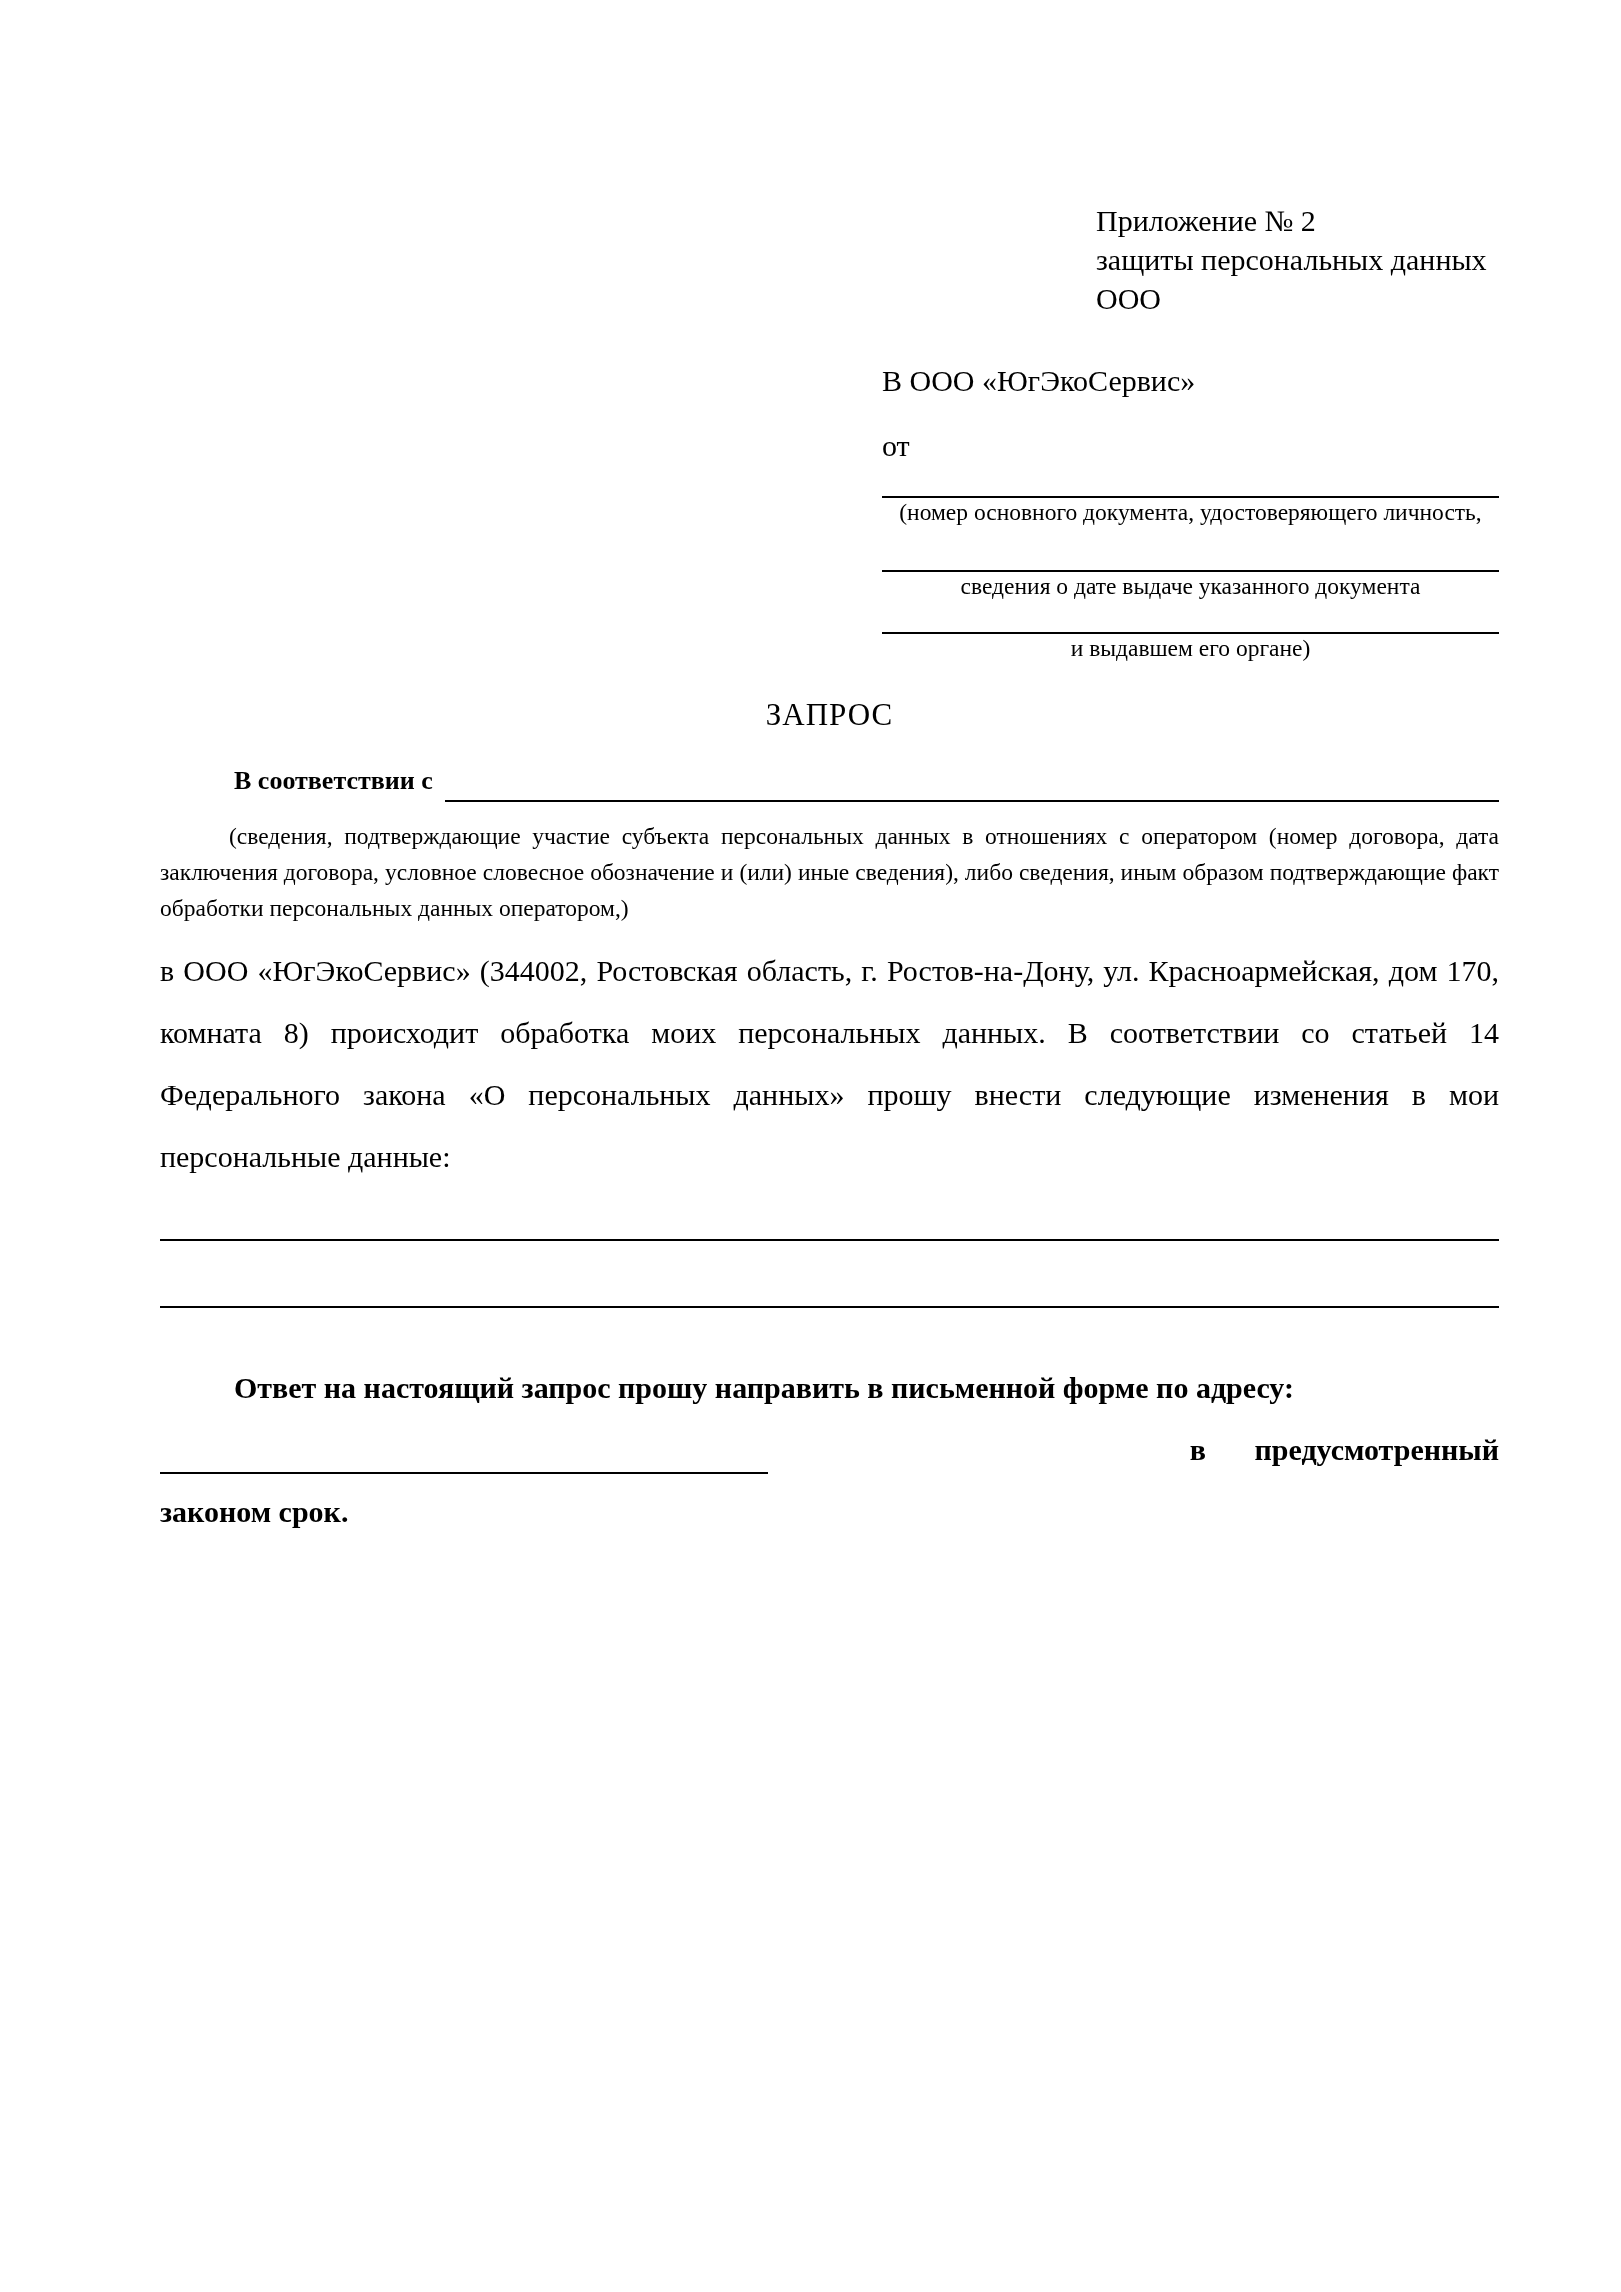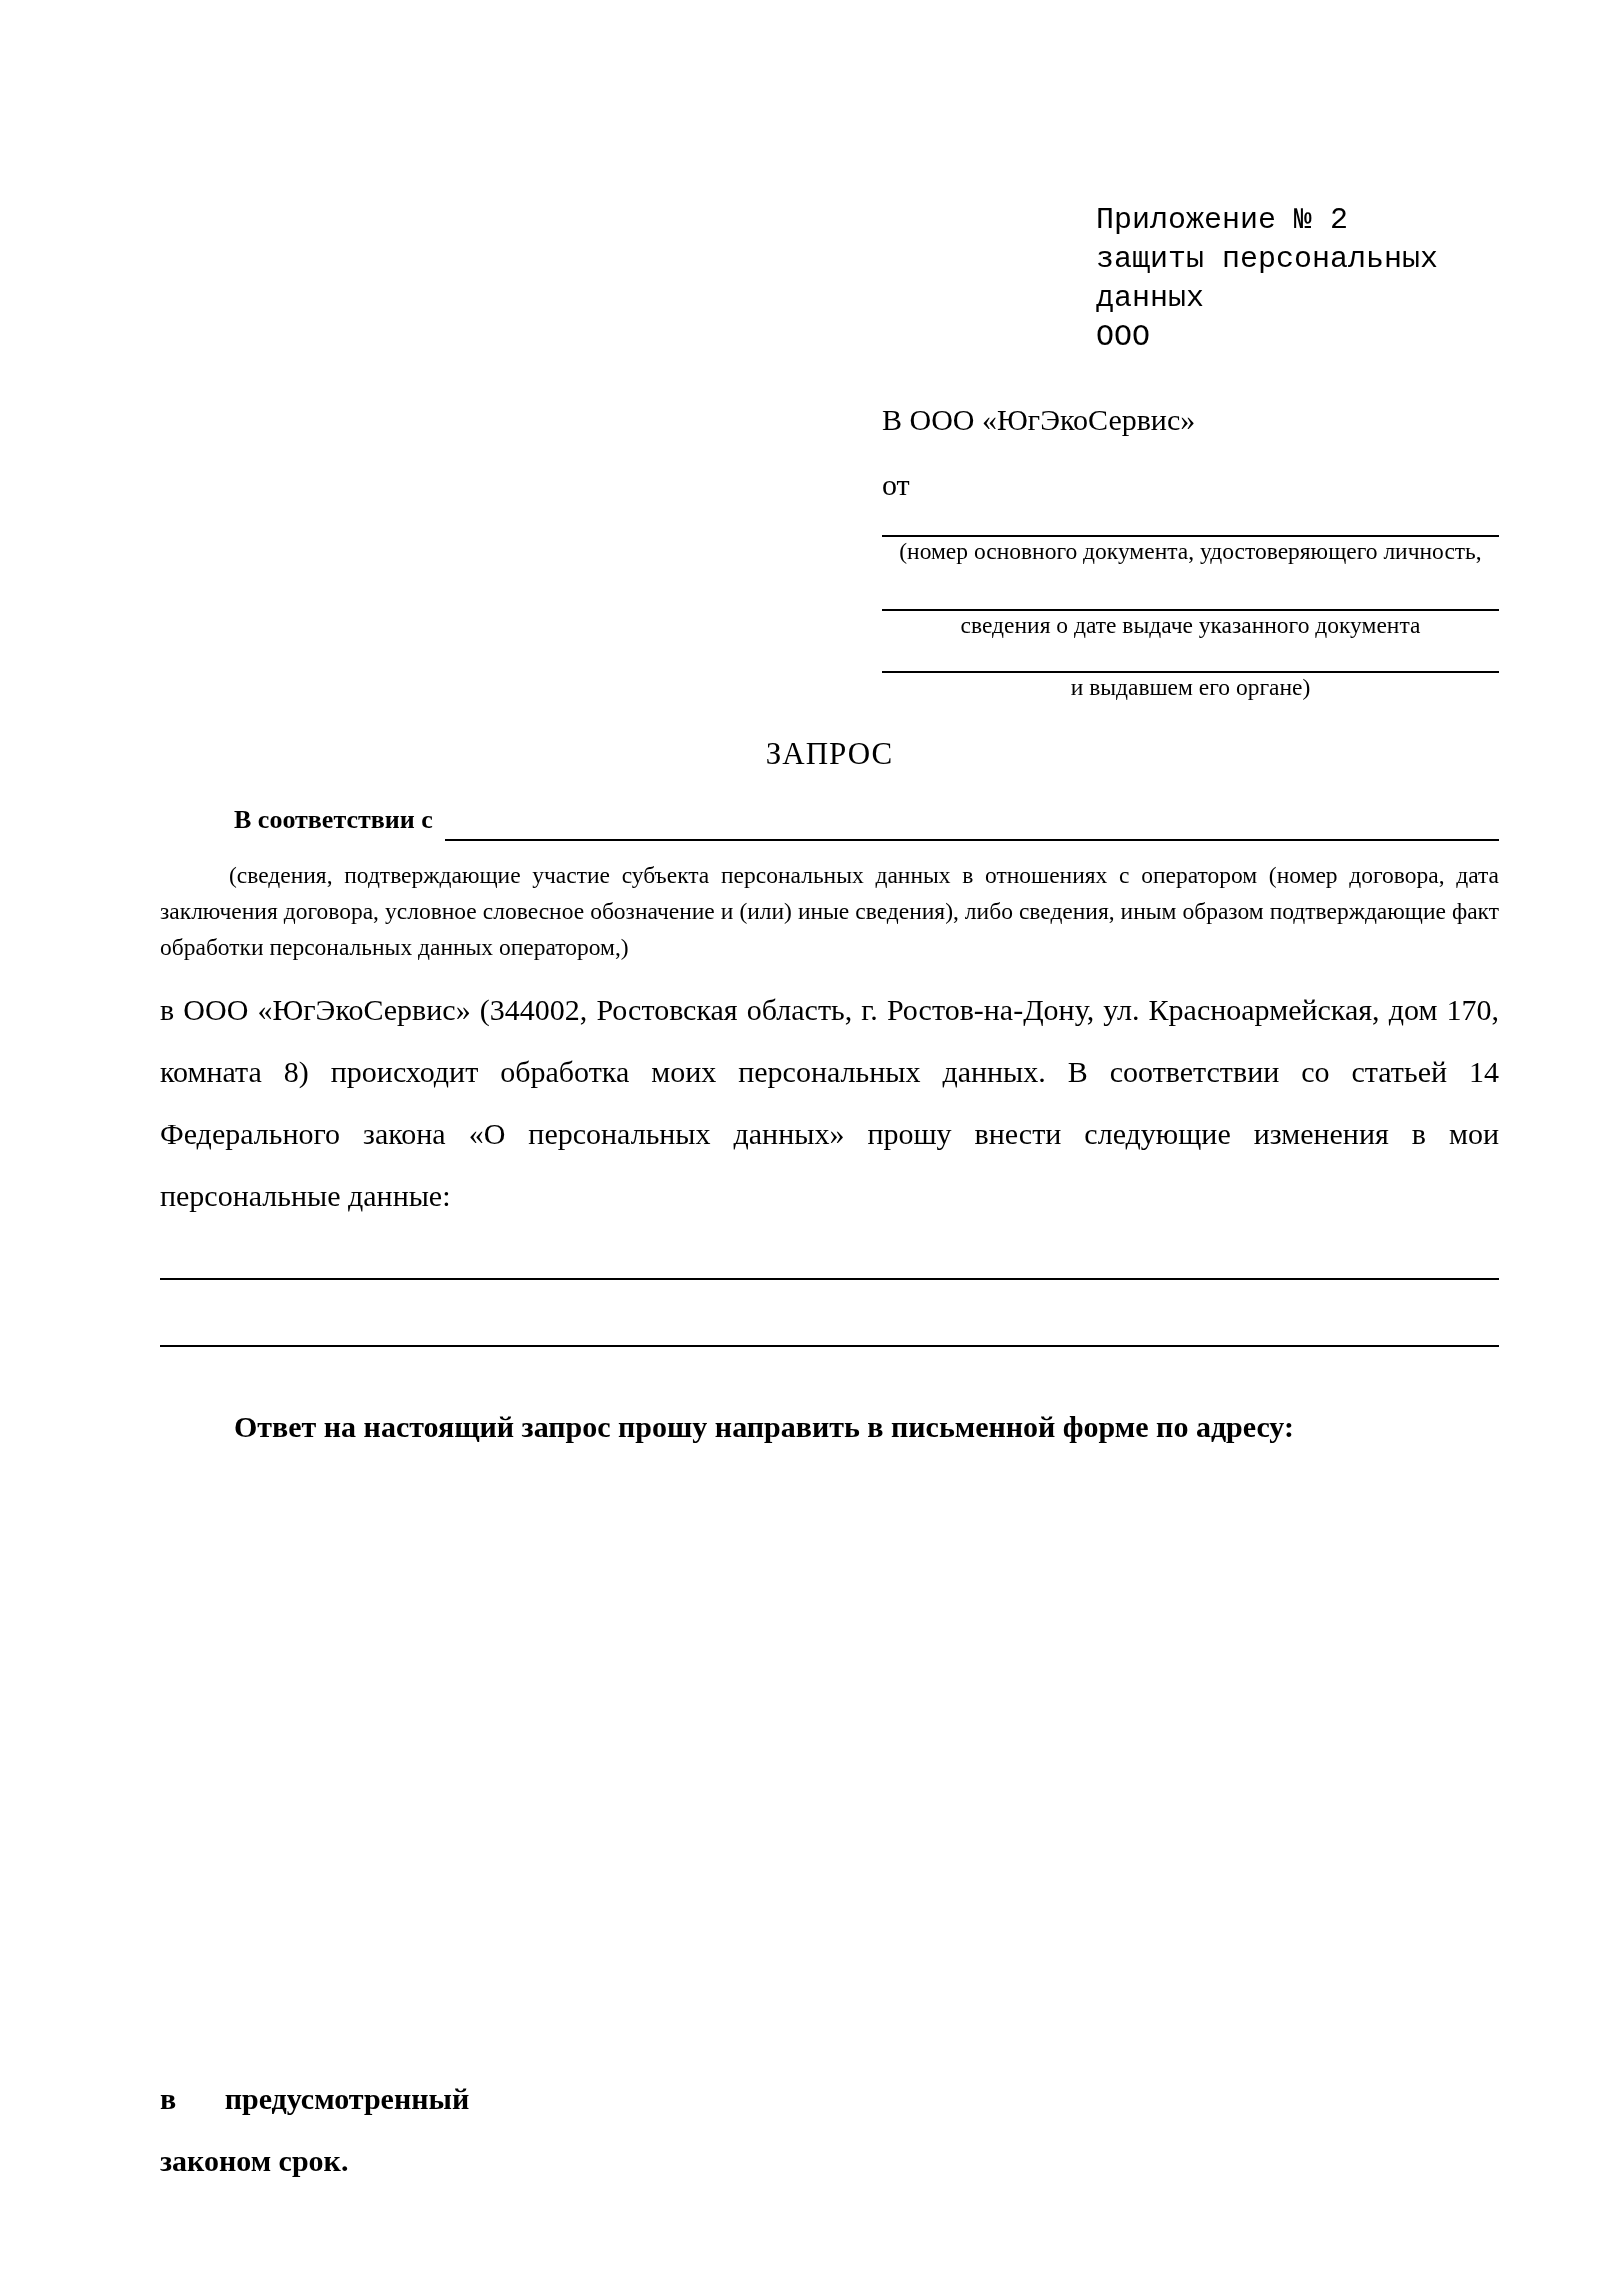--- a/index.html
+++ b/index.html
@@ -22,21 +22,20 @@
     padding: 201px 122px 0 160px; 
     overflow: hidden;
   }
   
   .annex {
     margin-left: 936px;
     width: 404px;
     font-size: 30px;
     line-height: 39px;
     text-align: left;
-    font-family: Liberation Mono, monospace;
   }
   
   .doc-title {
     margin-top: 51px;
     text-align: center;
     font-weight: bold;
     font-size: 34px;
     line-height: 47px;
   }
   
@@ -112,23 +111,22 @@
   .reply-par {
     margin-top: 49px;
     font-size: 30px;
     line-height: 62px;
     text-align: justify;
     font-weight: bold;
   }
   .reply-first { text-indent: 74px; }
   .reply-middle {
     display: flex;
-    align-items: flex-start;
+    align-items: center;
     justify-content: space-between;
-    flex-direction: column;
   }
   .address-rule {
     flex: 0 0 608px;
     border-bottom: 2.9px solid #000000;
     height: 47px;
   }
   .reply-middle .tail {
     word-spacing: 41px;
     white-space: nowrap;
   }

